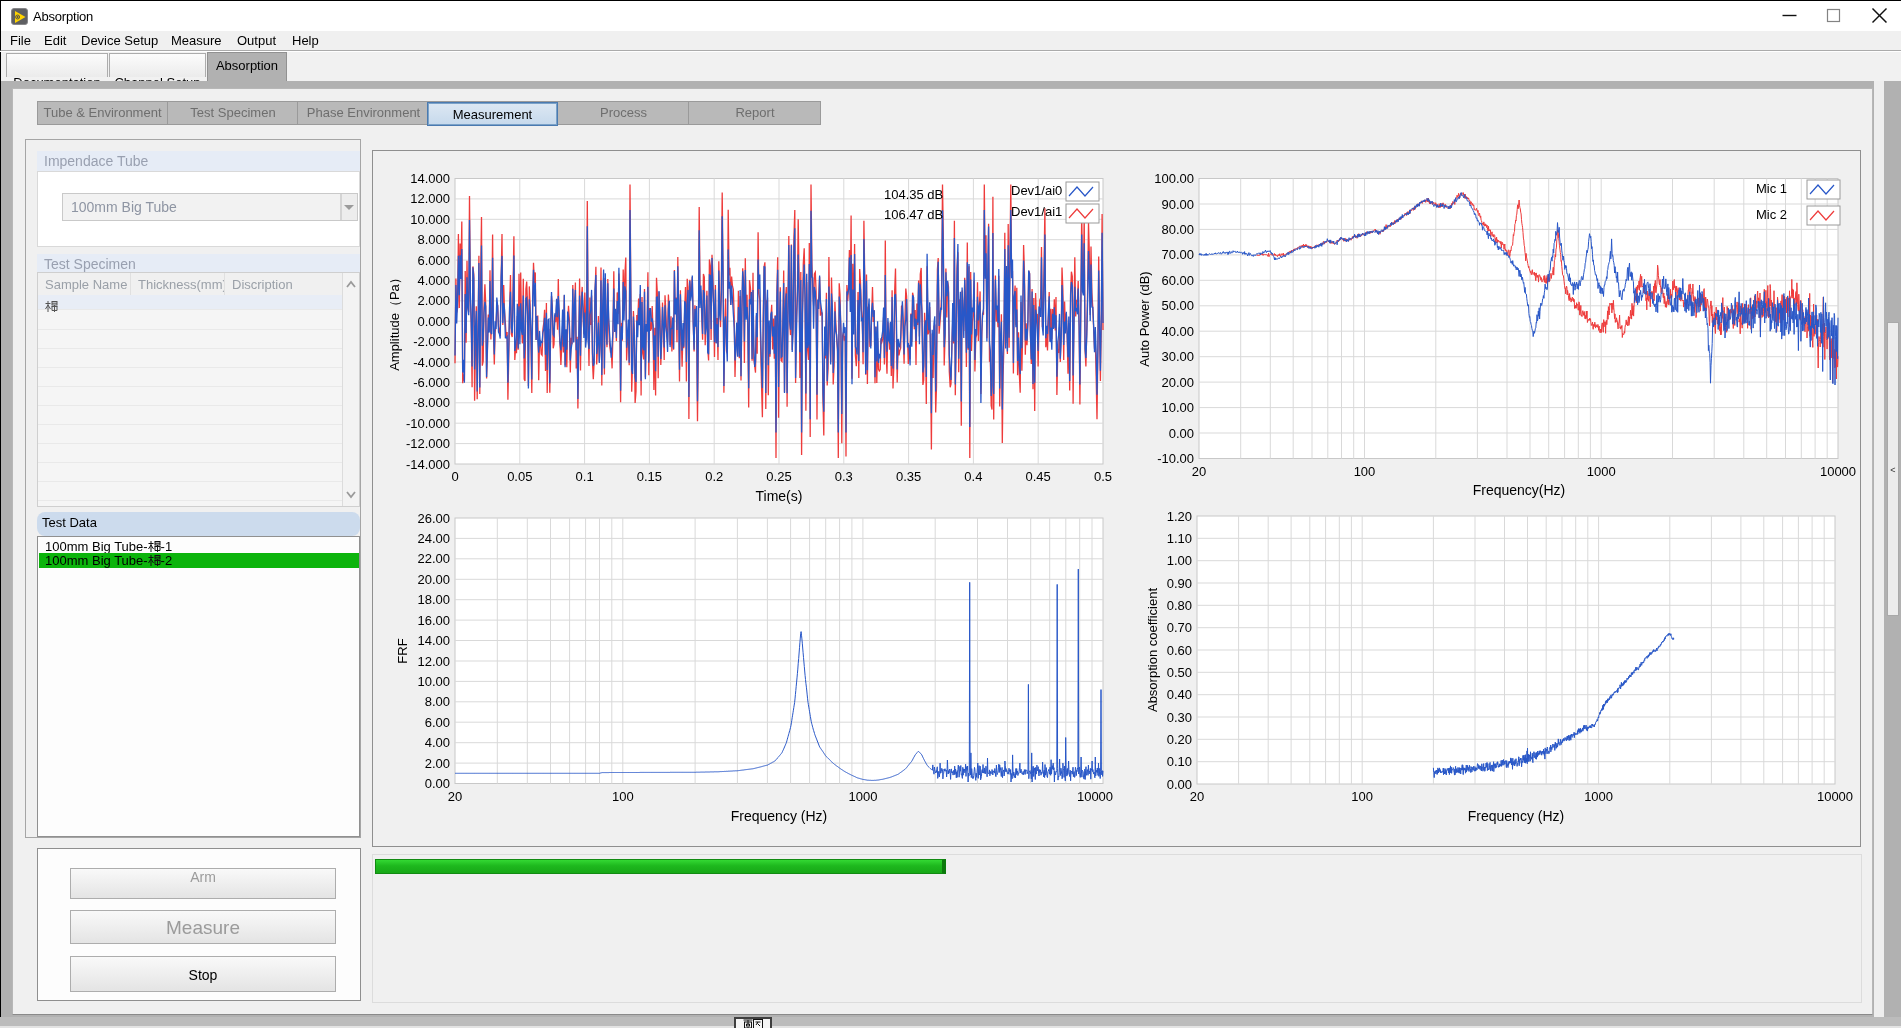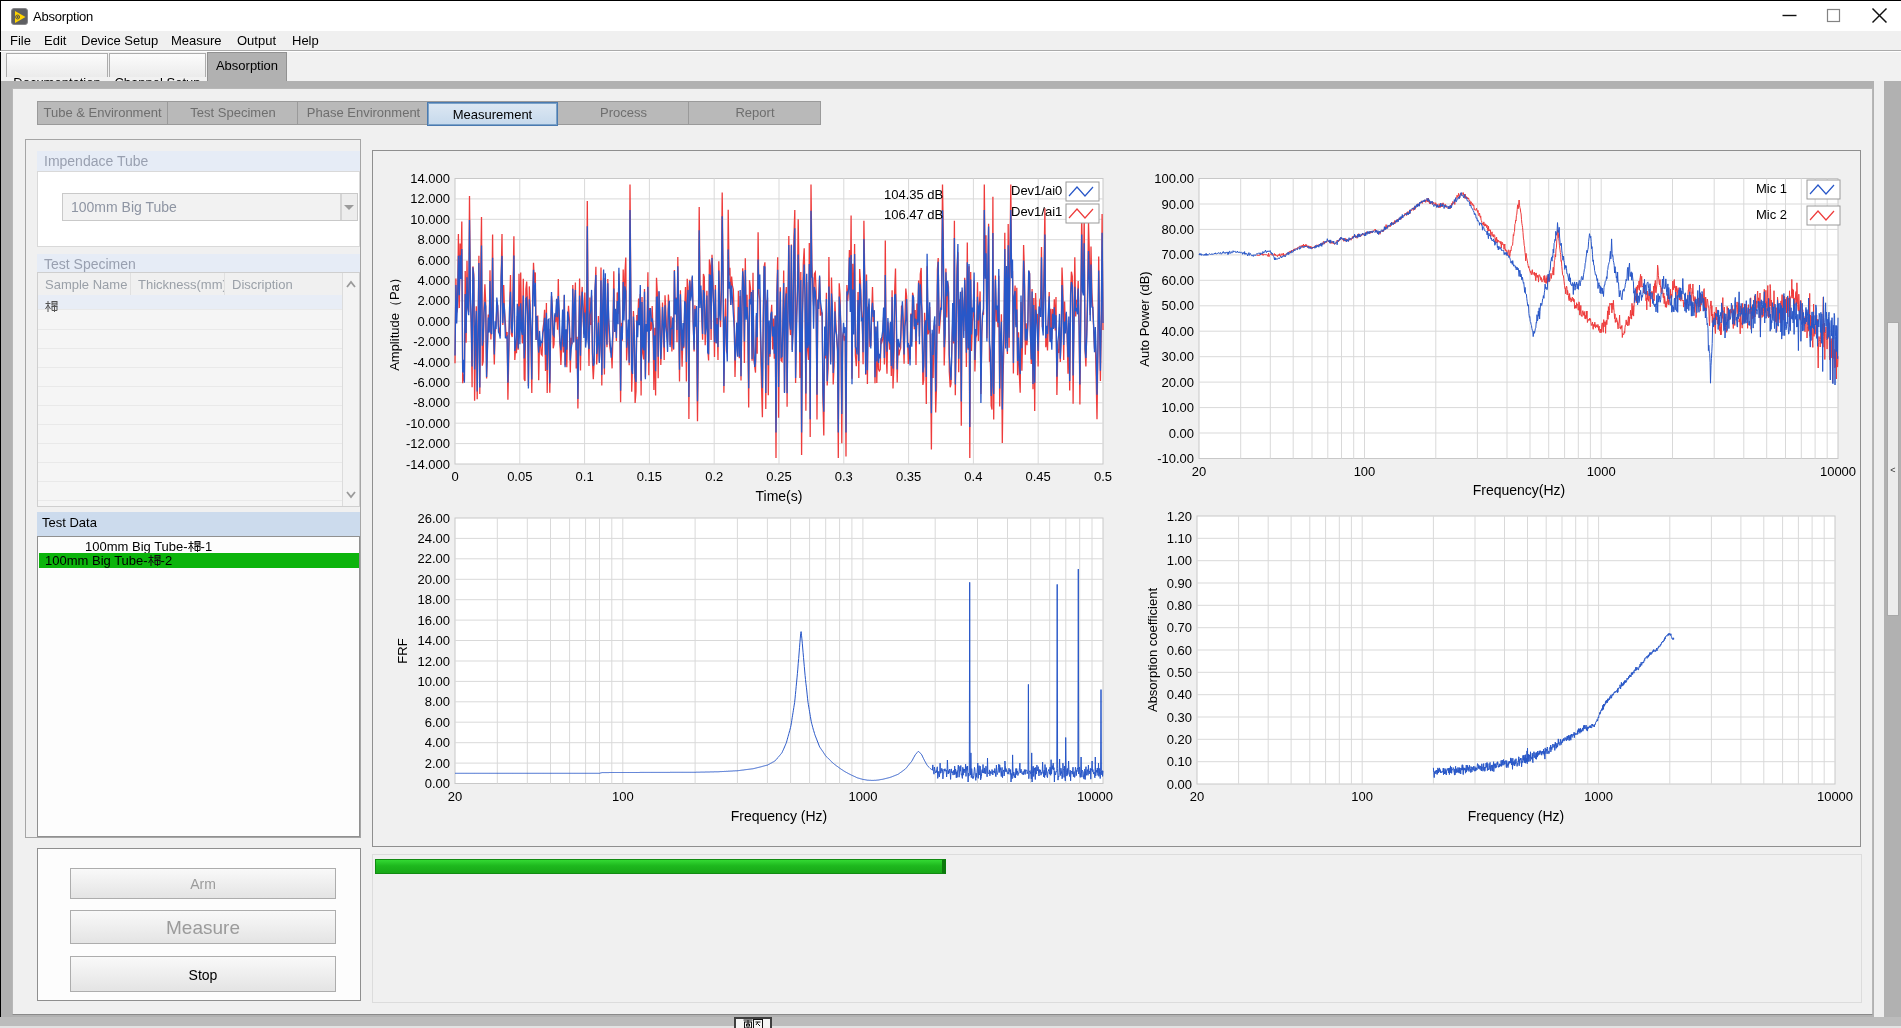--- a/index.html
+++ b/index.html
@@ -28,21 +28,21 @@
 #dropdown { position:absolute; left:36px; top:53px; width:296px; height:28px; background:#f2f2f2; border:1px solid #c9c9c9; }
 #dropdown .txt { position:absolute; left:8px; top:5px; font-size:14px; color:#8e95a3; }
 #droparr { position:absolute; right:0; top:0; width:17px; height:26px; background:#ededed; border-left:2px solid #d4d4d4; }
 #droparr:after { content:""; position:absolute; left:2px; top:11px; border:5px solid transparent; border-top:5px solid #9b9b9b; }
 
 #spectable { position:absolute; left:11px; top:132px; width:323px; height:235px; background:#f5f5f5; border:1px solid #cfcfcf; }
 .th { position:absolute; top:0; height:22px; font-size:13px; color:#9aa0a8; background:#f0f0f0; border-right:1px solid #e0e0e0; padding:4px 0 0 7px; white-space:nowrap; overflow:hidden; box-sizing:border-box; }
 .trow { position:absolute; left:0; width:306px; border-bottom:1px solid #e9e9e9; height:19px; }
 #scrollcol { position:absolute; right:0; top:0; width:17px; height:233px; background:#f3f3f3; border-left:1px solid #dcdcdc; }
 
-#tdhdr { position:absolute; left:11px; top:372px; width:323px; height:24px; background:#ccdbed; font-size:13px; color:#000; padding:3px 0 0 5px; }
+#tdhdr { position:absolute; left:11px; top:372px; width:323px; height:24px; background:#ccdbed; font-size:13px; color:#000; padding:3px 0 0 5px;border-radius:8px; }
 #tdlist { position:absolute; left:11px; top:396px; width:323px; height:301px; background:#fdfdfd; border:1px solid #909090; }
 .tdrow { position:absolute; left:1px; font-size:13px; color:#000; width:320px; height:15px; padding-left:6px; white-space:nowrap; }
 
 #btnpanel { left:24px; top:759px; width:324px; height:153px; background:#fdfdfd; border:1px solid #8f8f8f; }
 .lvbtn { position:absolute; left:32px; width:266px; background:linear-gradient(#f9f9f9,#e4e4e4); border:1px solid #adadad; text-align:center; }
 
 #chartpanel { left:359px; top:61px; width:1489px; height:697px; background:#f0f0f0; border:1px solid #8f8f8f;text-align:center; }
 #bottompanel { left:359px; top:765px; width:1490px; height:149px; background:#f0f0f0; border:1px solid #dcdcdc; }
 #progress { position:absolute; left:2px; top:4px; width:571px; height:15px; background:linear-gradient(#33d833,#1eb81e 45%,#17a817); border:1px solid #128a12; border-right:4px solid #0d7a0d; }
 
@@ -128,21 +128,21 @@
           <div class="trow" style="top:171px;"></div>
           <div class="trow" style="top:190px;"></div>
           <div class="trow" style="top:209px;"></div>
         <div id="scrollcol"><svg width="16" height="233">
               <polyline points="4,14 8,9 12,14" fill="none" stroke="#9a9a9a" stroke-width="1.8"></polyline>
               <polyline points="4,219 8,224 12,219" fill="none" stroke="#9a9a9a" stroke-width="1.8"></polyline>
             </svg></div>
       </div>
       <div id="tdhdr">Test Data</div>
       <div id="tdlist">
-        <div class="tdrow" style="top:2px;margin-left:40px;">100mm Big Tube-<svg width="13" height="13" style="vertical-align:-2px" viewBox="0 0 13 13">
+        <div class="tdrow" style="top:2px;">100mm Big Tube-<svg width="13" height="13" style="vertical-align:-2px" viewBox="0 0 13 13">
               <g stroke="#111" stroke-width="1" fill="none">
                 <line x1="3" y1="1" x2="3" y2="12"></line>
                 <line x1="0.5" y1="3.5" x2="5.5" y2="3.5"></line>
                 <line x1="3" y1="5" x2="0.5" y2="9"></line>
                 <line x1="3" y1="5" x2="5.5" y2="9"></line>
                 <rect x="7" y="1.5" width="5" height="3.5"></rect>
                 <line x1="7" y1="3.2" x2="12" y2="3.2"></line>
                 <line x1="6.5" y1="6.5" x2="12.5" y2="6.5"></line>
                 <line x1="9.5" y1="5" x2="9.5" y2="12"></line>
                 <line x1="7" y1="6.5" x2="7" y2="10.5"></line>
@@ -161,21 +161,21 @@
                 <line x1="6.5" y1="6.5" x2="12.5" y2="6.5"></line>
                 <line x1="9.5" y1="5" x2="9.5" y2="12"></line>
                 <line x1="7" y1="6.5" x2="7" y2="10.5"></line>
                 <line x1="12" y1="6.5" x2="12" y2="10.5"></line>
                 <line x1="7" y1="10.5" x2="12" y2="10.5"></line>
               </g>
             </svg>-2</div>
       </div>
     </div>
     <div class="abs" id="btnpanel">
-      <div class="lvbtn" style="top:19px; height:31px; font-size:14px; color:#9b9b9b; padding-top:7px;">Arm</div>
+      <div class="lvbtn" style="top:19px; height:31px; font-size:14px; color:#9b9b9b; ">Arm</div>
       <div class="lvbtn" style="top:61px; height:34px; font-size:19px; color:#9b9b9b; padding-top:6px;">Measure</div>
       <div class="lvbtn" style="top:107px; height:36px; font-size:14px; color:#000; padding-top:10px;">Stop</div>
     </div>
     <div class="abs" id="chartpanel"><svg width="1487" height="695" font-family="Liberation Sans, sans-serif">
           <rect x="82" y="27.5" width="648" height="285.5" fill="#ffffff" stroke="#c8c8c8" stroke-width="1"></rect>
           <line x1="82" y1="292.6" x2="730" y2="292.6" stroke="#d9d9d9" stroke-width="1"></line>
           <line x1="82" y1="272.2" x2="730" y2="272.2" stroke="#d9d9d9" stroke-width="1"></line>
           <line x1="82" y1="251.8" x2="730" y2="251.8" stroke="#d9d9d9" stroke-width="1"></line>
           <line x1="82" y1="231.4" x2="730" y2="231.4" stroke="#d9d9d9" stroke-width="1"></line>
           <line x1="82" y1="211.0" x2="730" y2="211.0" stroke="#d9d9d9" stroke-width="1"></line>

